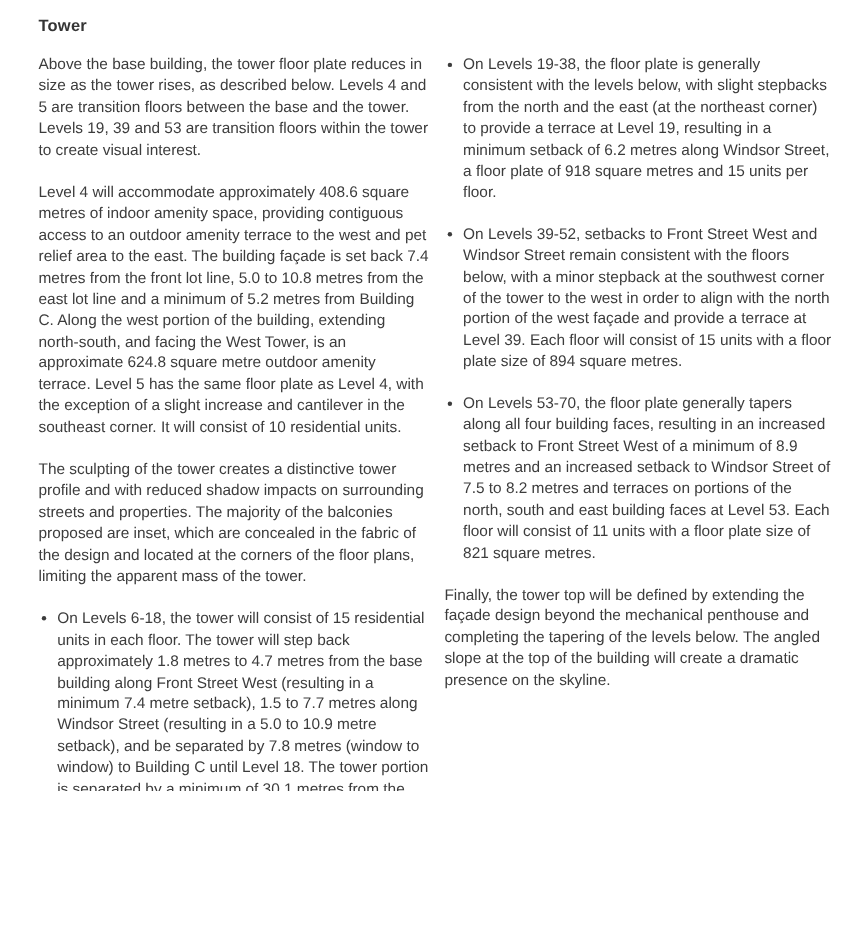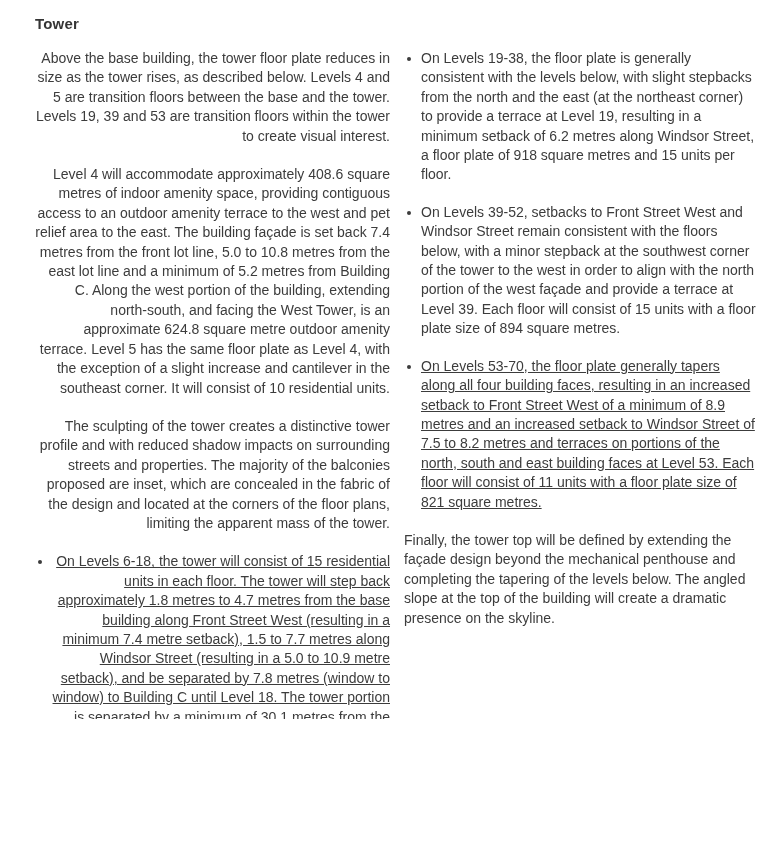--- a/index.html
+++ b/index.html
@@ -26,37 +26,37 @@
     }
     .columns {
       display: flex;
       gap: 14px;
       align-items: flex-start;
     }
     .col {
       font-size: 14px;
       line-height: 19.4px;
     }
-    .col-left  { width: 355px; text-align: right; }
+    .col-left  { width: 355px; }
     .col-right { width: 353px; }
     .col p {
       margin: 0 0 19px 0;
     }
     .col p:last-child { margin-bottom: 12px; }
     ul.bullet-list {
       list-style: none;
       margin: 0 0 19px 0;
       padding: 0;
     }
     ul.bullet-list li {
       position: relative;
       padding-left: 17px;
       margin-bottom: 18px;
     }
-    ul.bullet-list li:last-child { margin-bottom: 0; text-decoration: underline; }
+    ul.bullet-list li:last-child { margin-bottom: 0; }
     ul.bullet-list li::before {
       content: "";
       position: absolute;
       left: 3px;
       top: 8px;
       width: 4px;
       height: 4px;
       border-radius: 50%;
       background: #3c3c3c;
     }

